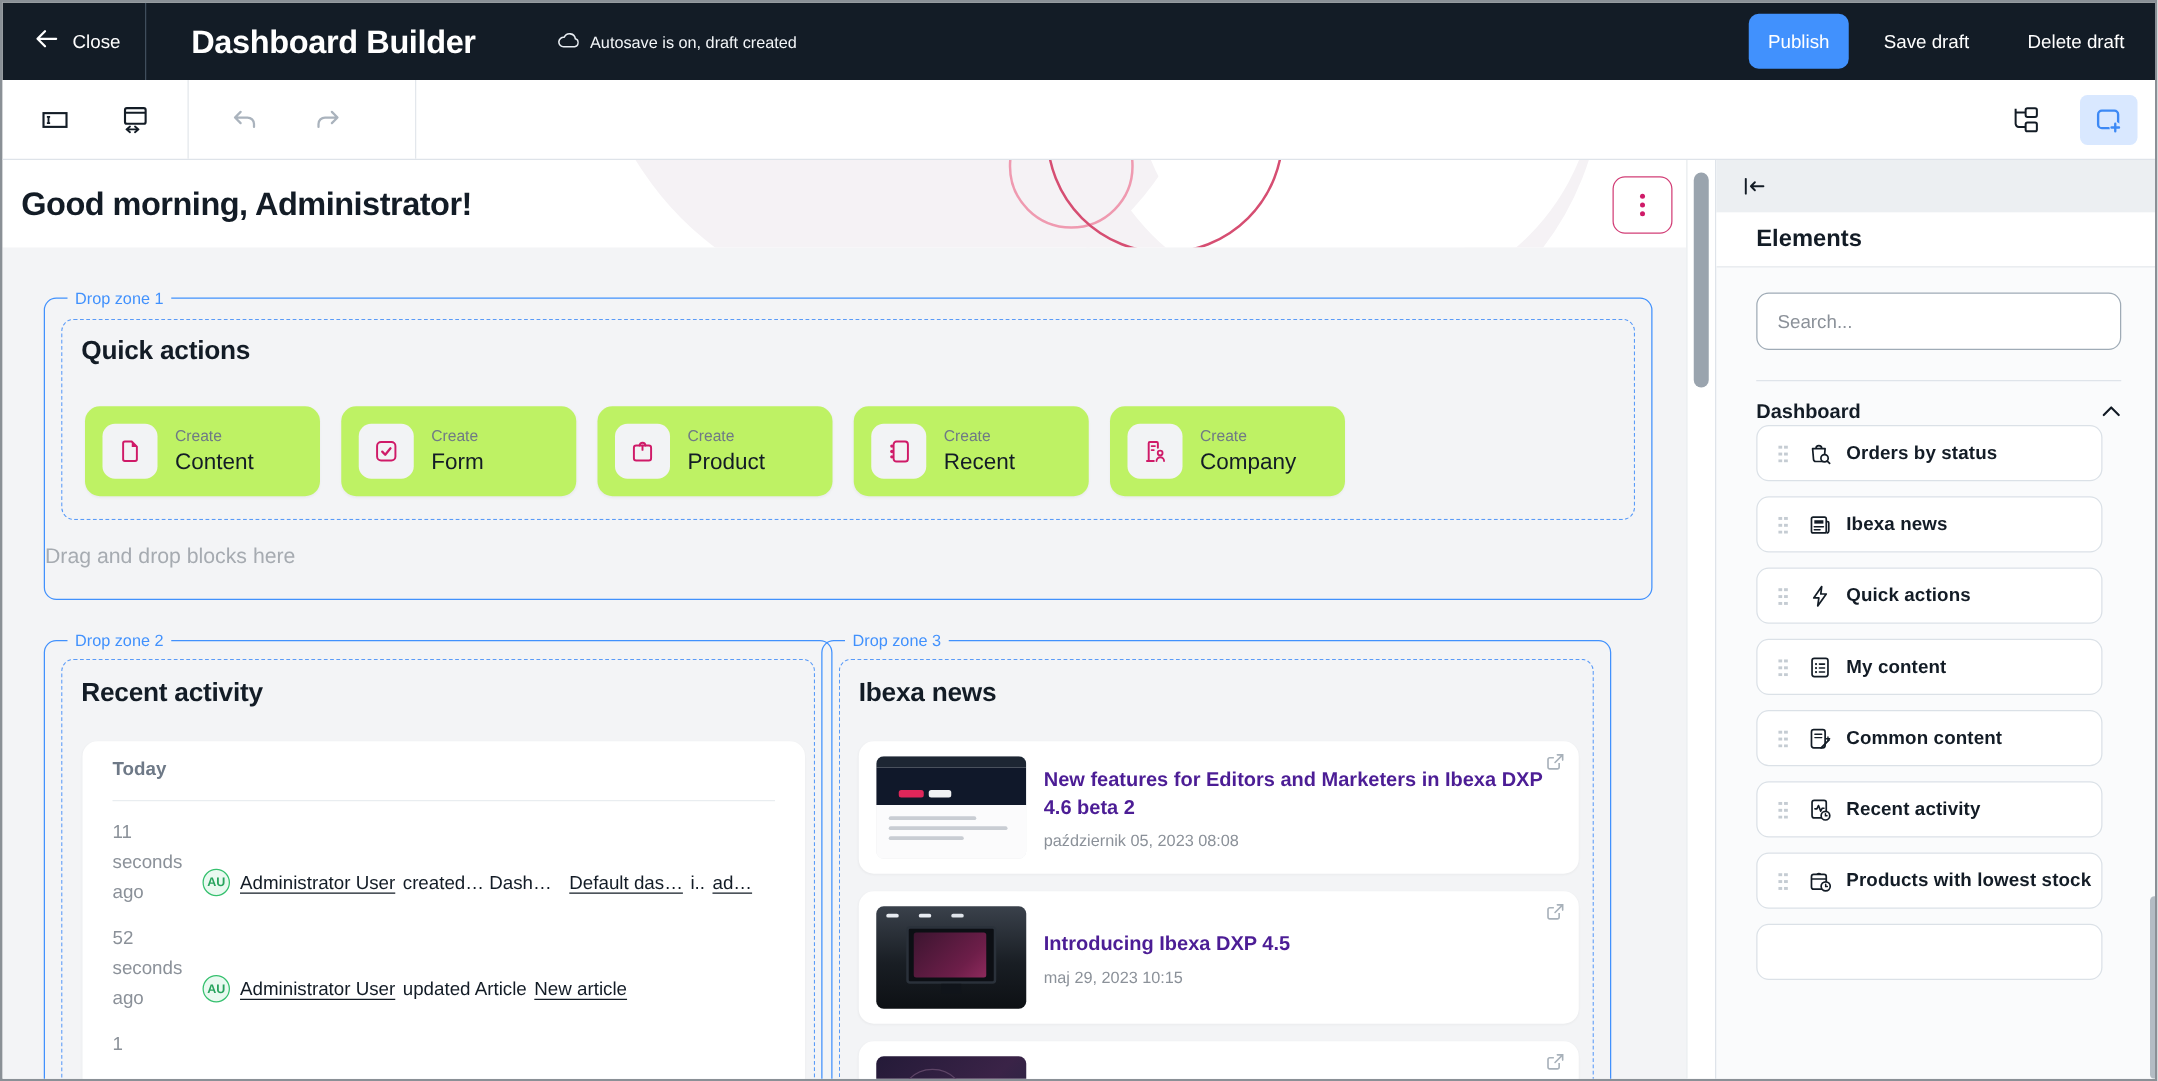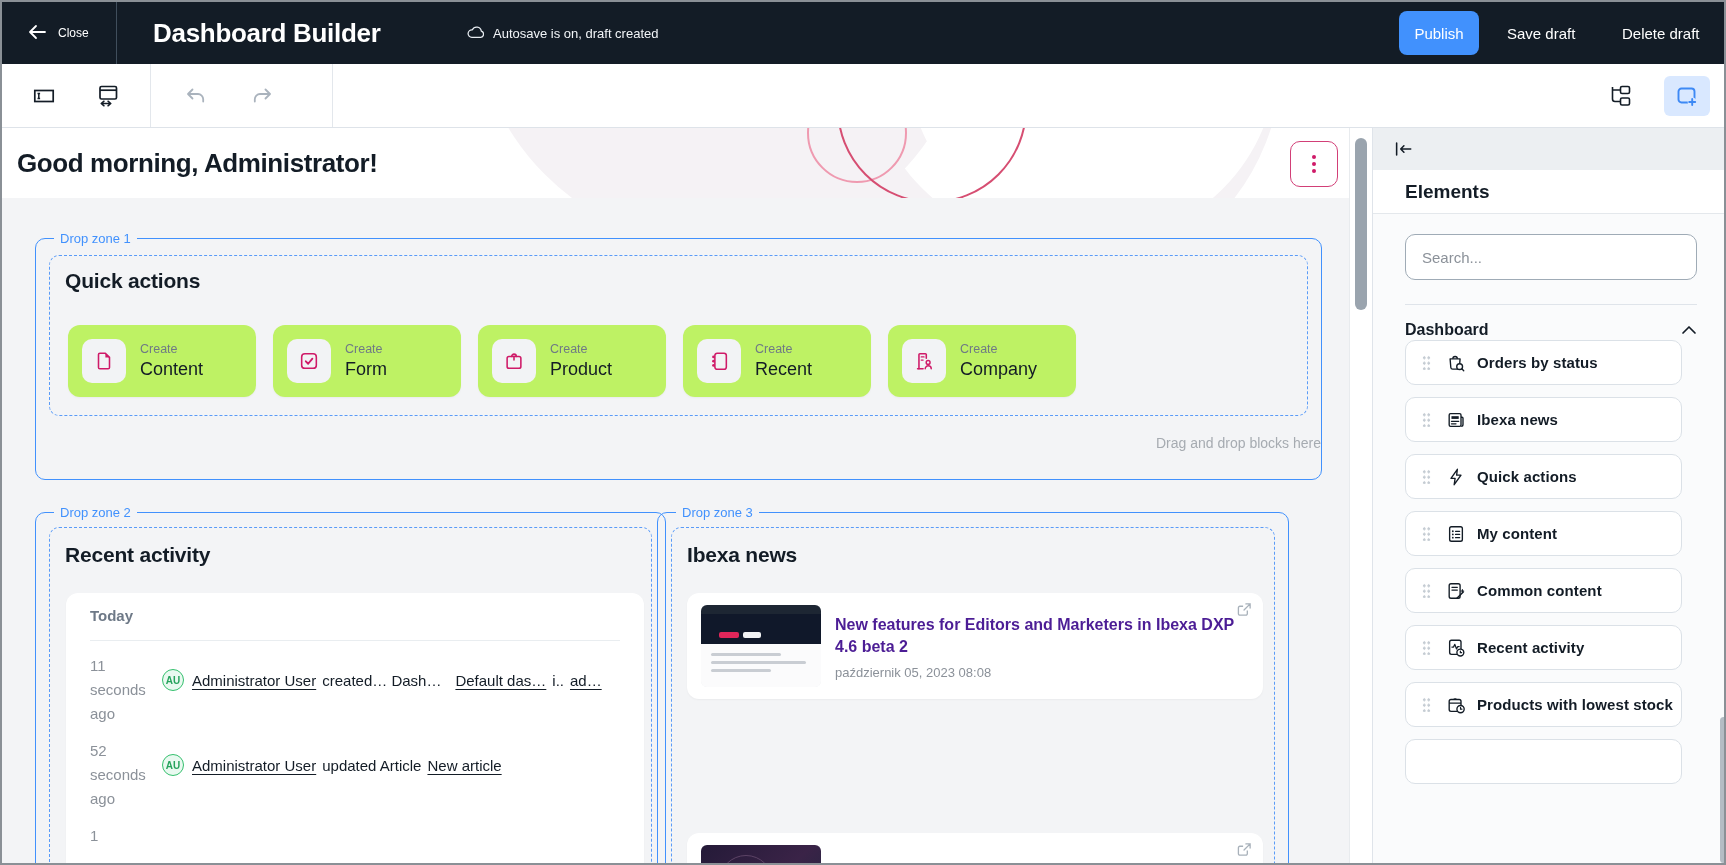--- a/index.html
+++ b/index.html
@@ -4,25 +4,25 @@
 <style>
   * { margin:0; padding:0; box-sizing:border-box; }
   html,body { background:#e8e8e8; }
   body { font-family:"Liberation Sans","DejaVu Sans",sans-serif; color:#131c26; }
   .screen { position:relative; width:1726px; height:865px; background:#fff; overflow:hidden;
             border:2px solid #8a9096; }
 
   
   .topbar { position:absolute; left:0; top:0; width:100%; height:62px; background:#131c26; color:#fff; }
   .tb-close { position:absolute; left:26px; top:0; height:62px; display:flex; align-items:center; gap:12px;
-              font-size:12px; color:#fff; cursor:pointer; }
+              font-size:15px; color:#fff; cursor:pointer; }
   .tb-sep { position:absolute; left:114px; top:0; height:62px; width:1px; background:rgba(120,140,160,.45); }
   .tb-title { position:absolute; left:151px; top:0; height:62px; display:flex; align-items:center;
               font-size:26px; font-weight:bold; letter-spacing:-.3px; }
-  .tb-autosave { position:absolute; left:464px; top:0; height:62px; display:flex; align-items:center; gap:9px;
+  .tb-autosave { position:absolute; left:443px; top:0; height:62px; display:flex; align-items:center; gap:9px;
                  font-size:13px; color:#f2f5f8; }
   .tb-publish { position:absolute; left:1397px; top:9px; width:80px; height:44px; background:#4191fd;
                 border:none; border-radius:8px; color:#fff; font-size:15px; display:flex;
                 align-items:center; justify-content:center; cursor:pointer; }
   .tb-ghost { position:absolute; top:9px; height:44px; display:flex; align-items:center; color:#fff;
               font-size:15px; background:none; border:none; cursor:pointer; }
   .tb-save { left:1505px; } .tb-delete { left:1620px; }
 
   
   .toolbar { position:absolute; left:0; top:62px; width:100%; height:64px; background:#fff;
@@ -61,35 +61,35 @@
   .zone1 .dashed { left:13px; top:16px; right:13px; height:161px; }
   .zone1 .blk-title { left:29px; top:30px; }
   .qa-row { position:absolute; left:32px; top:86px; display:flex; gap:17px; }
   .qa-card { width:188px; height:72px; background:#bef264; border-radius:12px; display:flex; align-items:center;
              padding-left:14px; cursor:pointer; box-shadow:0 1px 2px rgba(19,28,38,.04); }
   .qa-ico { width:44px; height:44px; border-radius:10px; background:#f2f3f5; display:flex; align-items:center;
             justify-content:center; }
   .qa-txt { margin-left:14px; }
   .qa-kicker { font-size:12.5px; color:#6f7a85; margin-bottom:3px; }
   .qa-label { font-size:18px; color:#131c26; }
-  .drop-hint { position:absolute; left:0; top:196px; width:100%; text-align:right; font-size:14px; color:#a6abb1; }
+  .drop-hint { position:absolute; left:0; top:196px; width:100%; text-align:left; font-size:17px; color:#a6abb1; }
 
   .zone2 { left:33px; top:314px; width:631px; height:520px; }
   .zone3 { left:655px; top:314px; width:632px; height:520px; }
   .zone2 .dashed, .zone3 .dashed { left:13px; top:14px; right:13px; bottom:-30px; }
   .zone2 .blk-title, .zone3 .blk-title { left:29px; top:30px; }
 
   .ra-card { position:absolute; left:30px; top:80px; width:578px; height:470px; background:#fff;
              border-radius:12px; padding:14px 24px; box-shadow:0 1px 2px rgba(19,28,38,.04); }
   .ra-group { font-size:15px; font-weight:bold; color:#6e7987; }
   .ra-hr { border:none; border-top:1px solid #e9edf0; margin:16px 0 0 0; }
   .act-row { display:flex; margin-top:13px; min-height:72px; font-size:15px; }
   .act-row.partial { min-height:24px; }
   .act-time { width:58px; margin-right:14px; color:#8b9199; line-height:24px; }
-  .act-body { display:flex; align-items:center; height:24px; margin-top:14px; white-space:nowrap; column-gap:6px; }
+  .act-body { display:flex; align-items:center; height:24px; margin-top:40px; white-space:nowrap; column-gap:6px; }
   .avatar { width:22px; height:22px; border-radius:50%; border:1px solid #35c06e; background:#e9f9f0;
             color:#27a35d; font-size:10px; font-weight:bold; display:flex; align-items:center;
             justify-content:center; flex:0 0 auto; margin-right:2px; }
   .alink { color:#131c26; text-decoration:underline; text-underline-offset:3px; cursor:pointer; }
   .act-text { color:#131c26; }
 
   .news-card { position:absolute; left:29px; width:576px; height:106px; background:#fff; border-radius:12px;
                display:flex; padding:12px 14px; gap:14px; cursor:pointer; box-shadow:0 1px 2px rgba(19,28,38,.04); }
   .news-1 { top:80px; } .news-2 { top:200px; } .news-3 { top:320px; }
   .news-thumb { width:120px; height:82px; border-radius:6px; flex:0 0 auto; overflow:hidden; position:relative; }
@@ -371,20 +371,39 @@
           <div class="news-date">październik 05, 2023 08:08</div>
         </div>
         <span class="news-ext">
           <svg width="15" height="15" viewBox="0 0 16 16">
               <path d="M6.5 4.5 H3 a1.5 1.5 0 0 0 -1.5 1.5 v6.5 A1.5 1.5 0 0 0 3 14 h6.5 a1.5 1.5 0 0 0 1.5 -1.5 V9" fill="none" stroke="currentColor" stroke-width="1.4"></path>
               <path d="M9.5 2 H14 v4.5 M14 2 L7.5 8.5" fill="none" stroke="currentColor" stroke-width="1.4" stroke-linecap="round"></path>
             </svg>
         </span>
       </div>
 
+      <div class="news-card news-2">
+        <div class="news-thumb th2">
+          <div class="lt"></div>
+          <div class="mon">
+              <div class="scr"></div>
+            </div>
+          <div class="std"></div>
+        </div>
+        <div class="news-body">
+          <div class="news-title">Introducing Ibexa DXP 4.5</div>
+          <div class="news-date">maj 29, 2023 10:15</div>
+        </div>
+        <span class="news-ext">
+          <svg width="15" height="15" viewBox="0 0 16 16">
+              <path d="M6.5 4.5 H3 a1.5 1.5 0 0 0 -1.5 1.5 v6.5 A1.5 1.5 0 0 0 3 14 h6.5 a1.5 1.5 0 0 0 1.5 -1.5 V9" fill="none" stroke="currentColor" stroke-width="1.4"></path>
+              <path d="M9.5 2 H14 v4.5 M14 2 L7.5 8.5" fill="none" stroke="currentColor" stroke-width="1.4" stroke-linecap="round"></path>
+            </svg>
+        </span>
+      </div>
 
       <div class="news-card news-3">
         <div class="news-thumb th3">
           <div class="c1"></div>
         </div>
         <div class="news-body">
           
         </div>
         <span class="news-ext">
           <svg width="15" height="15" viewBox="0 0 16 16">

